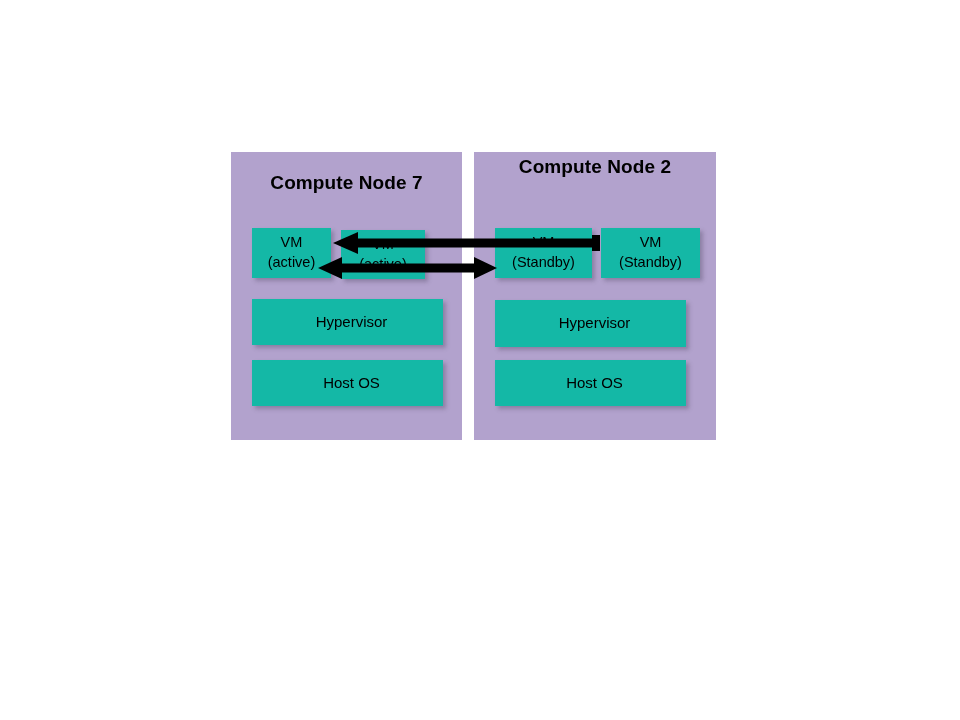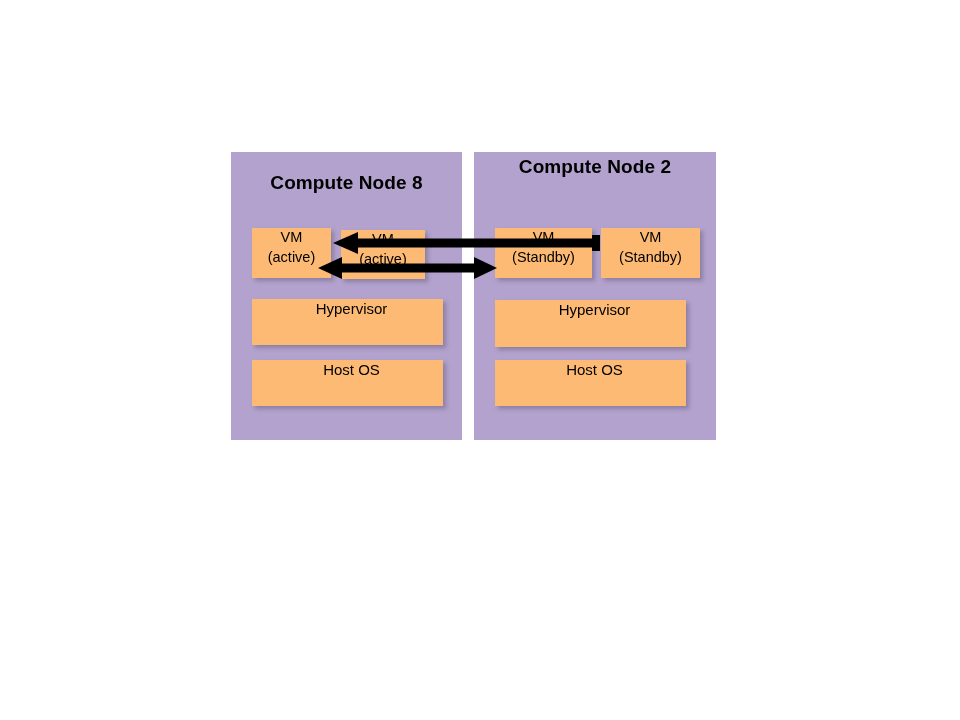--- a/index.html
+++ b/index.html
@@ -30,24 +30,24 @@
     top: 20px;
     text-align: center;
     font-size: 19px;
     font-weight: bold;
     color: #000000;
     letter-spacing: 0.1px;
   }
 
   .inner-box {
     position: absolute;
-    background: #fdba74;
+    background: #14b8a6;
     box-sizing: border-box;
     display: flex;
-    align-items: flex-start;
+    align-items: center;
     justify-content: center;
     text-align: center;
     color: #000000;
     font-size: 14.5px;
     line-height: 1.35;
     box-shadow: 3px 3px 4px rgba(90, 80, 110, 0.42);
   }
   .vm-box { font-size: 14.5px; }
   .bar-box { font-size: 15px; padding-left: 8px; }
 
@@ -71,21 +71,21 @@
     pointer-events: none;
   }
 </style>
 </head>
 <body>
 
 <div id="stage">
 
   <div class="node-panel" id="node-1"></div>
 
-  <div class="node-title" style="left:231px; top:172px; width:231px;">Compute Node 8</div>
+  <div class="node-title" style="left:231px; top:172px; width:231px;">Compute Node 7</div>
 
   <div class="inner-box vm-box" id="vm-1a">
     <span>
       <span>VM</span><br>
       <span>(active)</span>
     </span>
   </div>
 
   <div class="inner-box vm-box" id="vm-1b">
     <span>

